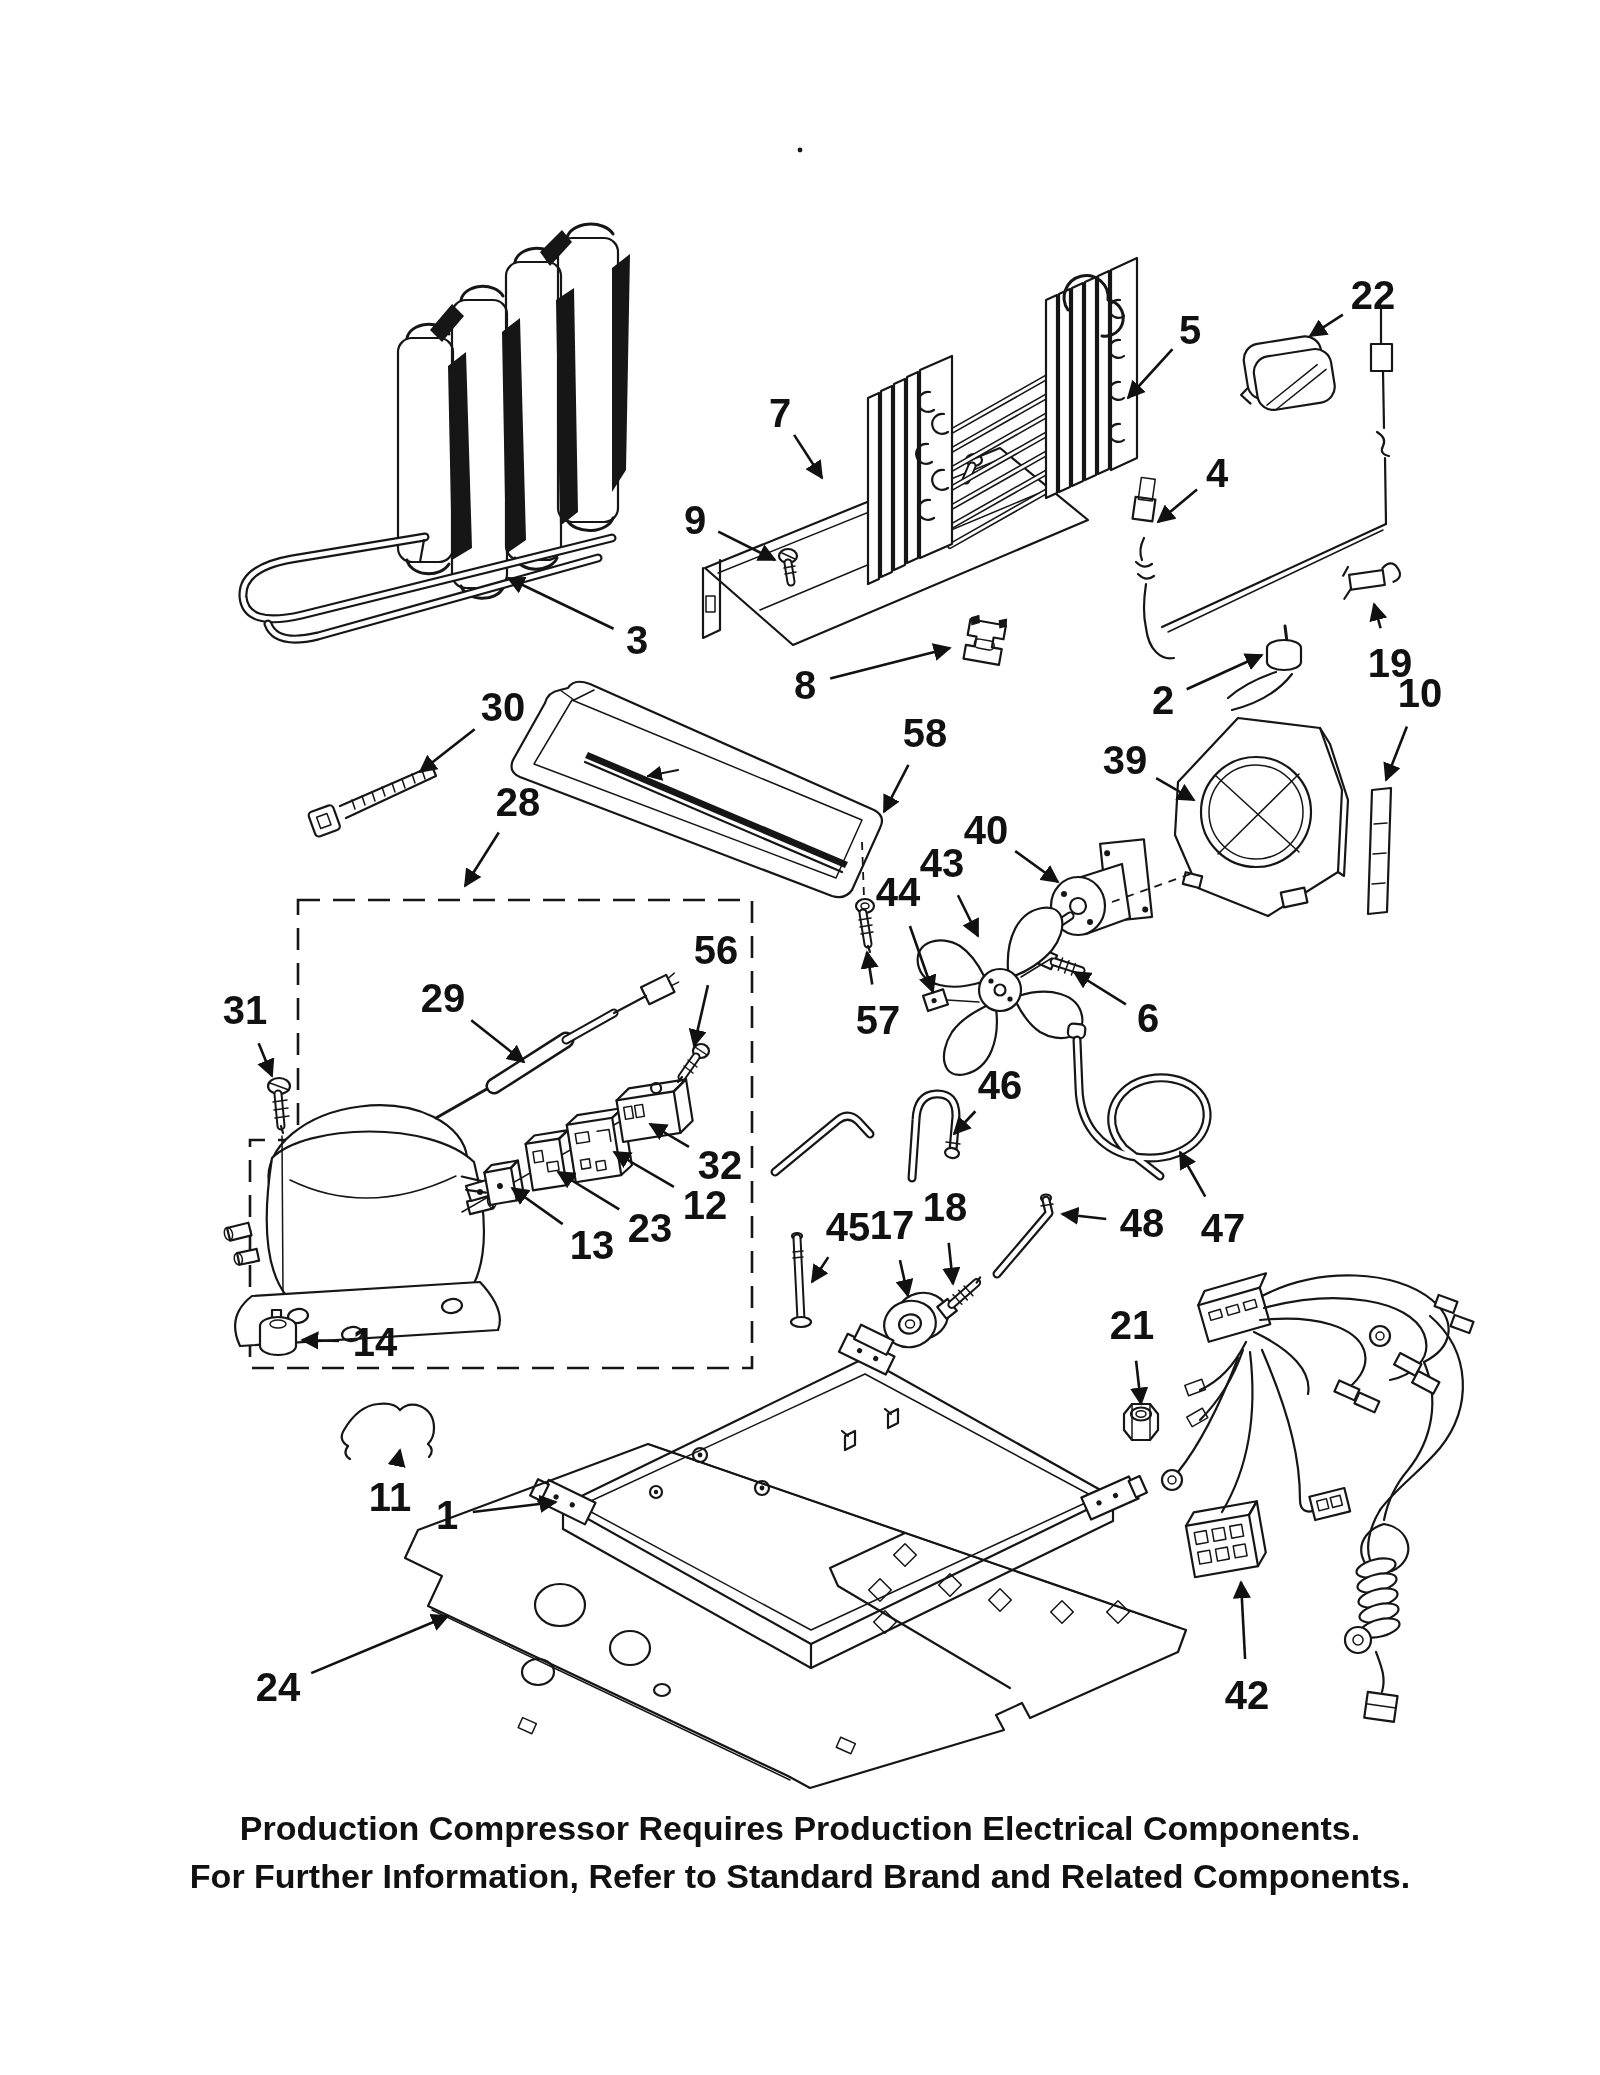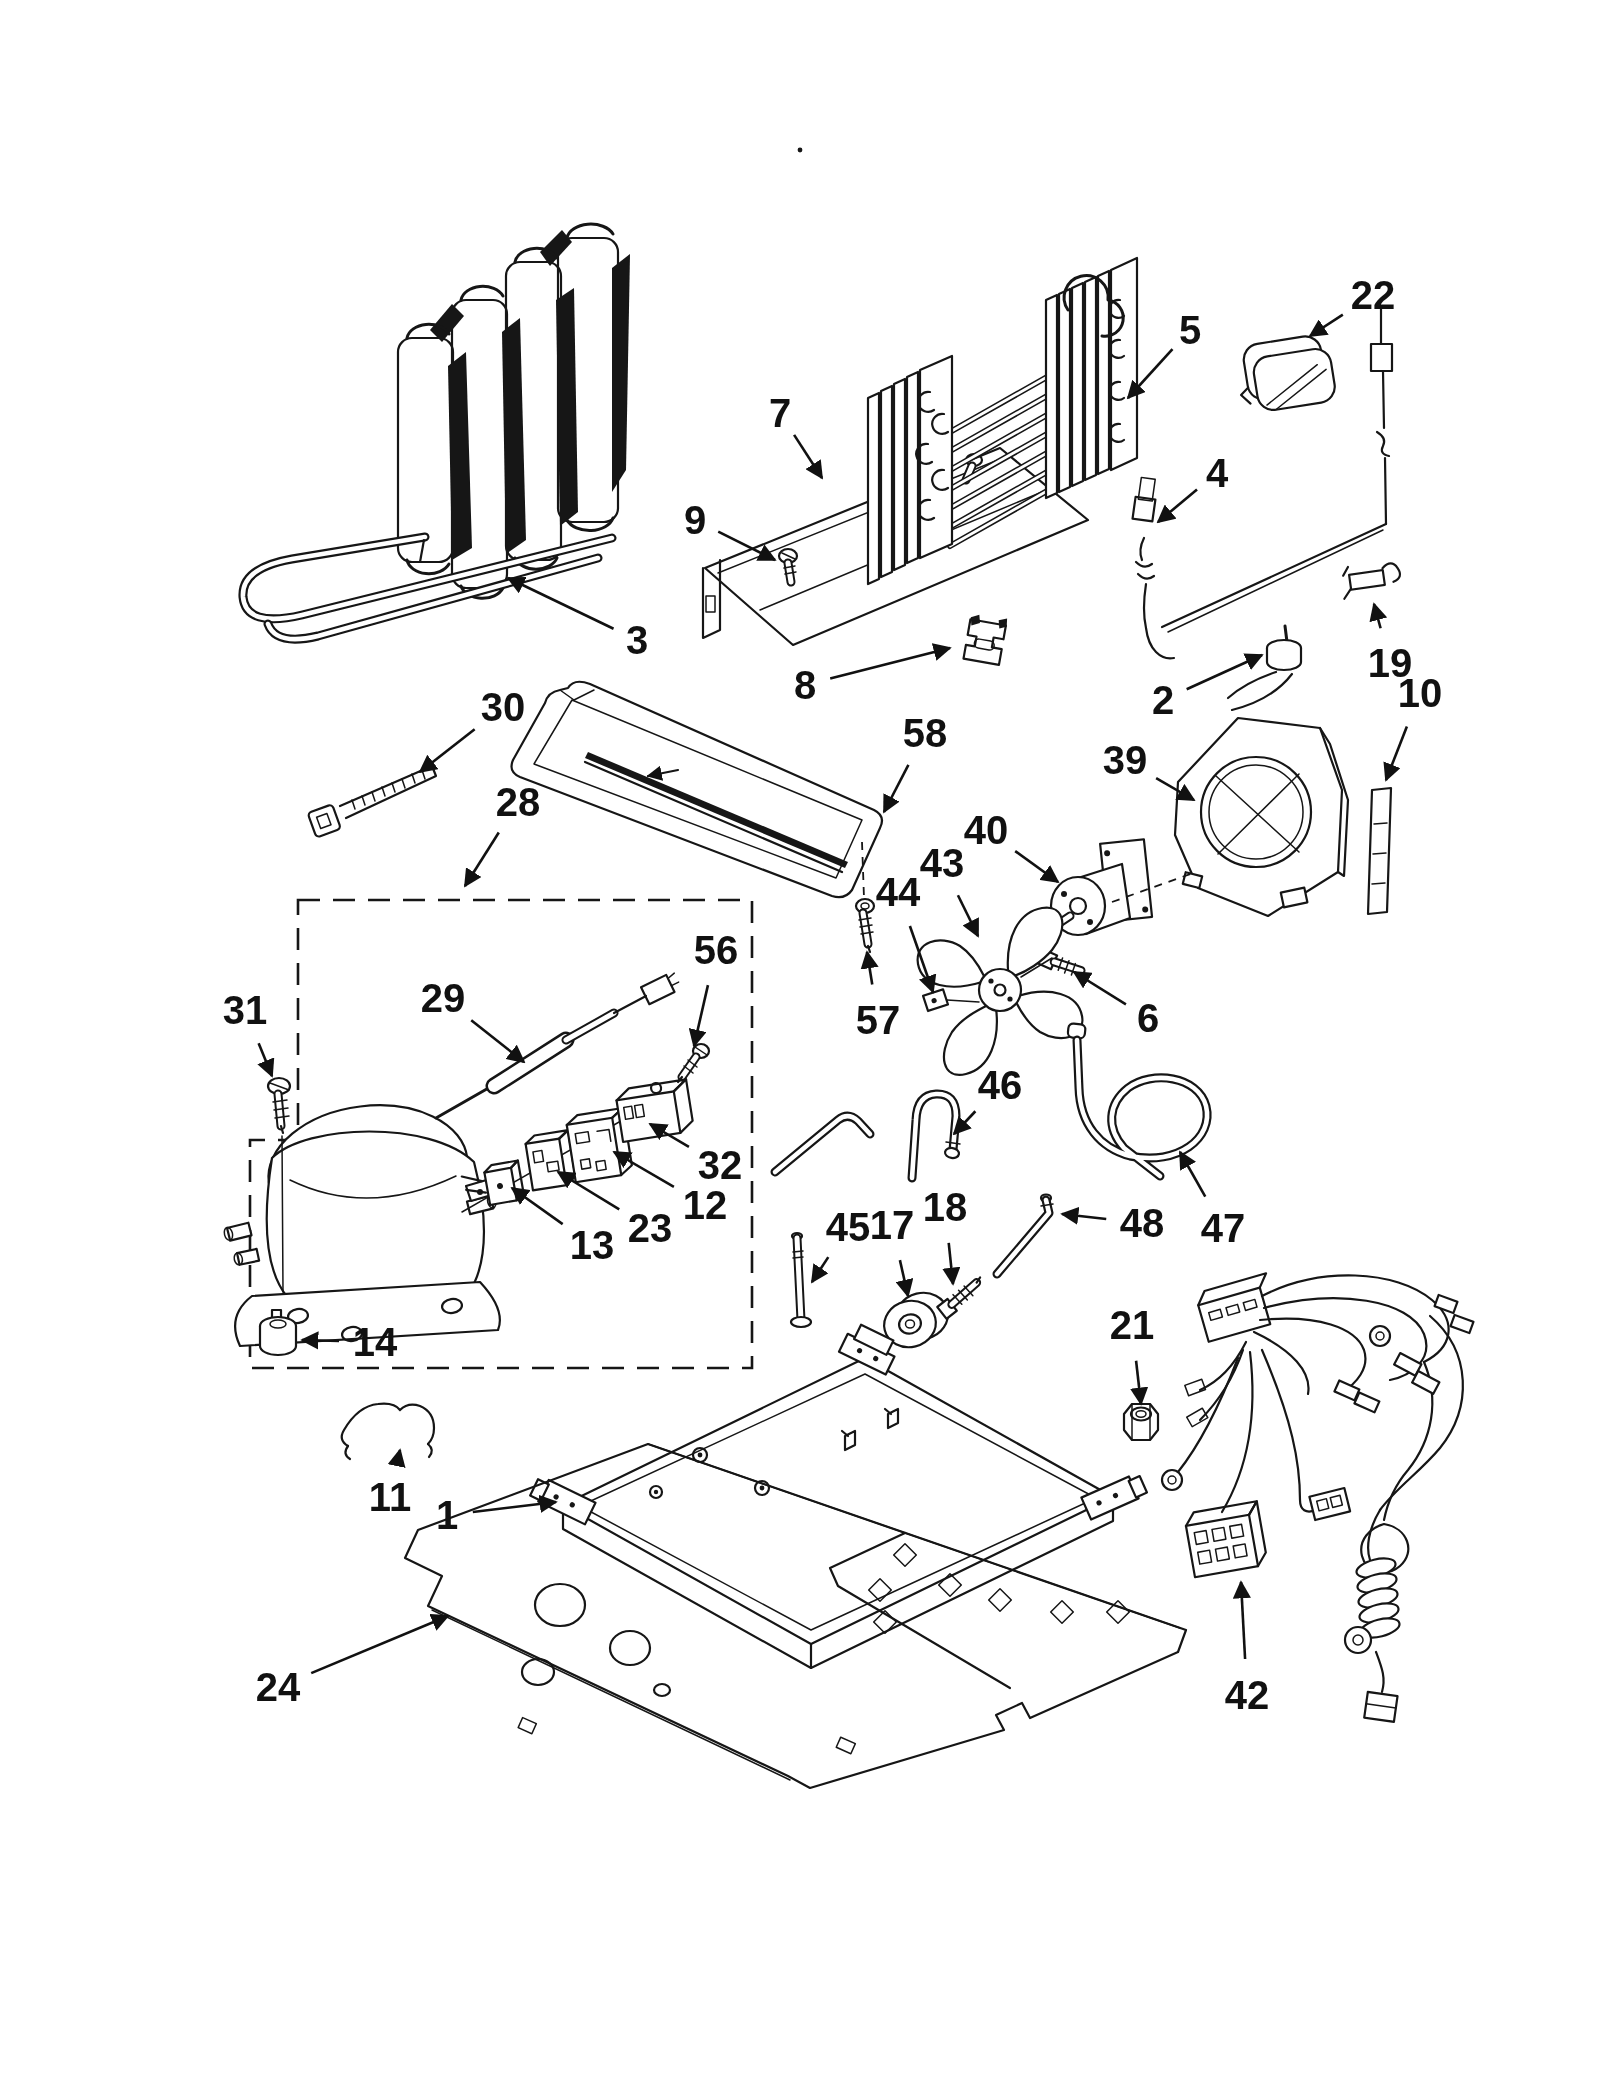--- a/index.html
+++ b/index.html
@@ -765,14 +765,16 @@
       </g>
 
   <defs>
     <marker id="arrhead" viewBox="0 0 10 10" refX="9" refY="5" markerWidth="7" markerHeight="7" orient="auto-start-reverse">
       <path d="M0,0 L10,5 L0,10 z" fill="#111"></path>
     </marker>
   </defs>
 </svg>
 
 <div id="caption">
+  <div>Production Compressor Requires Production Electrical Components.</div>
+  <div>For Further Information, Refer to Standard Brand and Related Components.</div>
 </div>
 </div>
 
 </body></html>

